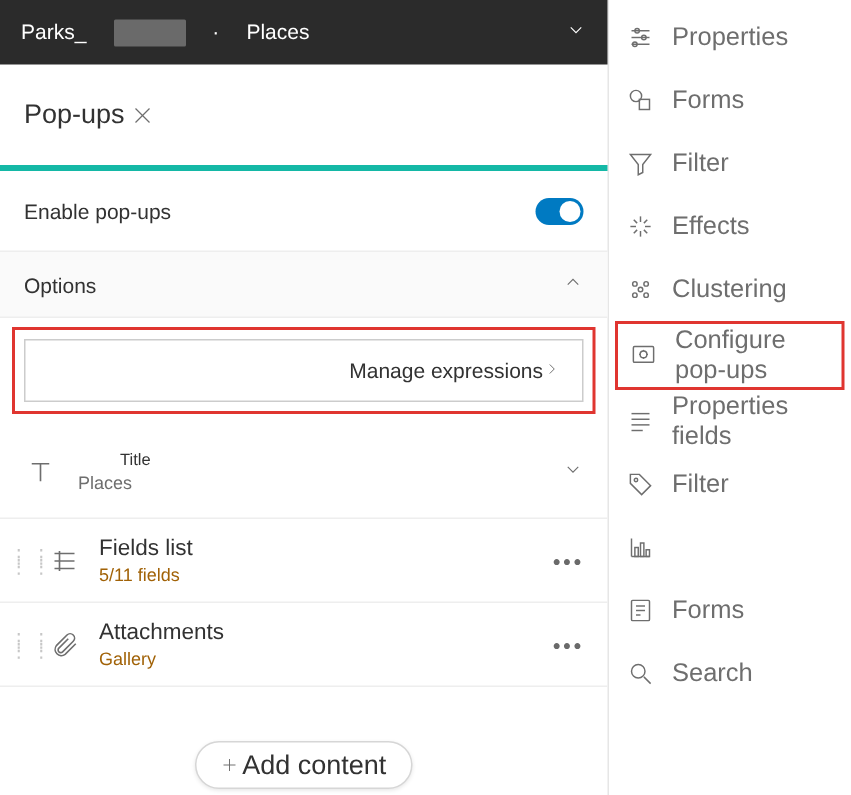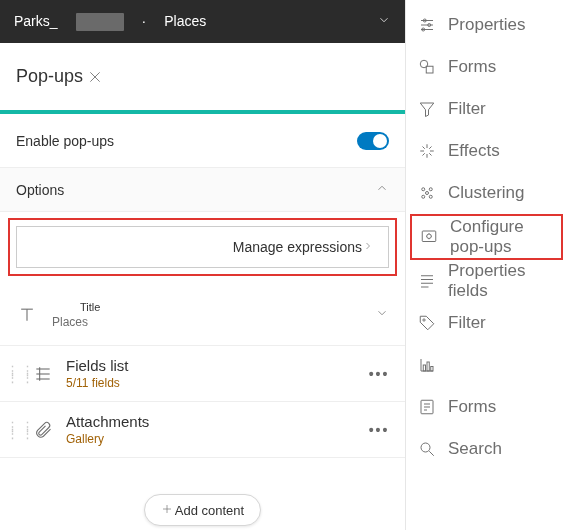--- a/index.html
+++ b/index.html
@@ -48,21 +48,21 @@
   .li-txt .t1 { font-size: 15px; }
   .li-txt .t2 { font-size: 12px; color: #a16207; margin-top: 2px; }
   .ellipsis { width: 28px; text-align:center; color: #6a6a6a; letter-spacing: 2px; cursor: pointer; font-weight: bold; }
 
   
   .summary-row { display: flex; align-items: center; height: 56px; padding: 0 16px; background: #f4f4f4; gap: 12px; }
   .summary-row .txt { flex: 1; font-size: 15px; color: #4a4a4a; }
 
   
   .addwrap { position: absolute; bottom: 4px; left: 0; right: 0; display: flex; justify-content: center; }
-  .addbtn { background: #fff; border: 1px solid #d6d6d6; border-radius: 18px; height: 32px; padding: 0 16px; display: flex; align-items: center; gap: 2px; font-size: 13px; box-shadow: 0 1px 3px rgba(0,0,0,0.1); cursor: pointer; }
+  .addbtn { background: #fff; border: 1px solid #d6d6d6; border-radius: 18px; height: 32px; padding: 0 16px; display: flex; align-items: center; gap: 2px; font-size: 18px; box-shadow: 0 1px 3px rgba(0,0,0,0.1); cursor: pointer; }
 
   
   .tool { display: flex; align-items: center; height: 42px; padding: 0 12px; gap: 12px; color: #6e6e6e; font-size: 17px; cursor: pointer; }
   .tool .ico { width: 18px; height: 18px; display:flex; align-items:center; justify-content:center; }
   .tool svg { stroke: #6e6e6e; }
   .tool.hl { border: 2px solid #e03530; margin: 0 4px; padding: 0 8px; height: 46px; }
 
   svg { fill: none; stroke: #6e6e6e; stroke-width: 1.3; }
 </style>
 </head>

